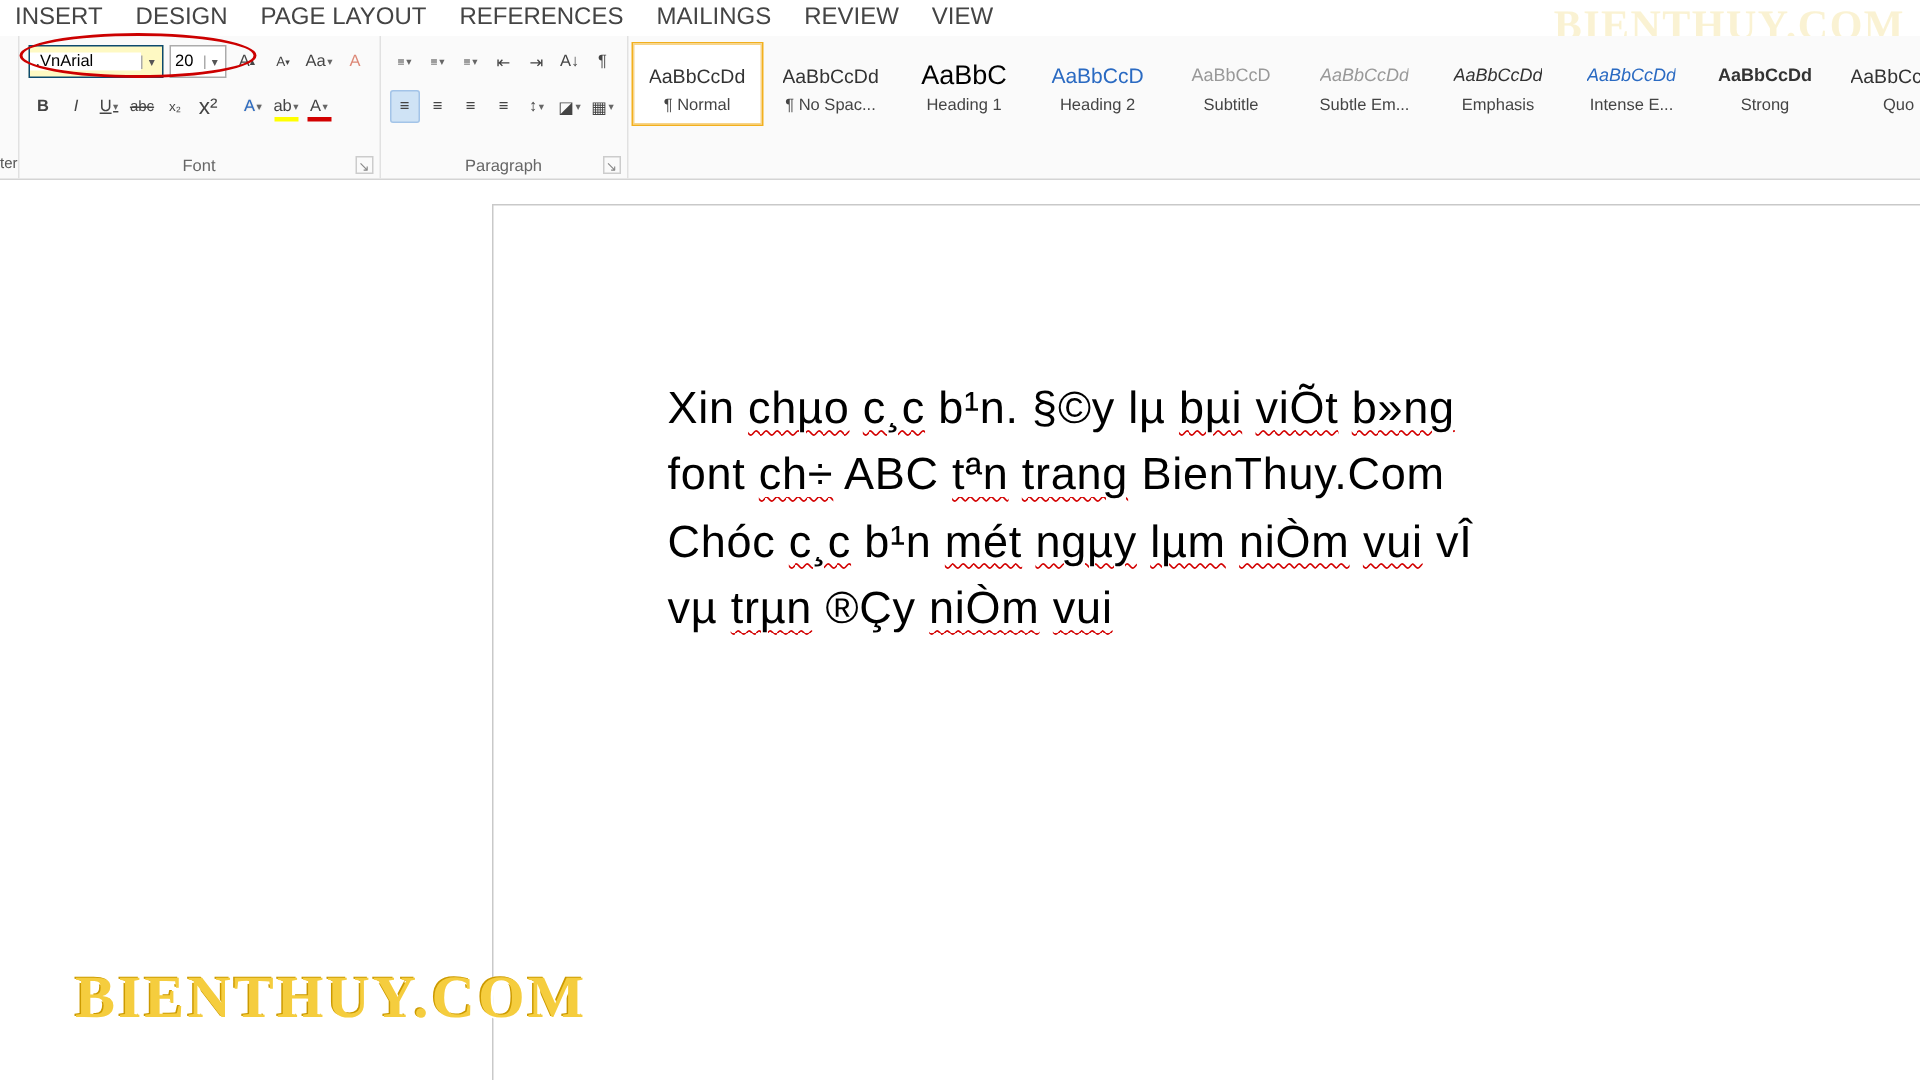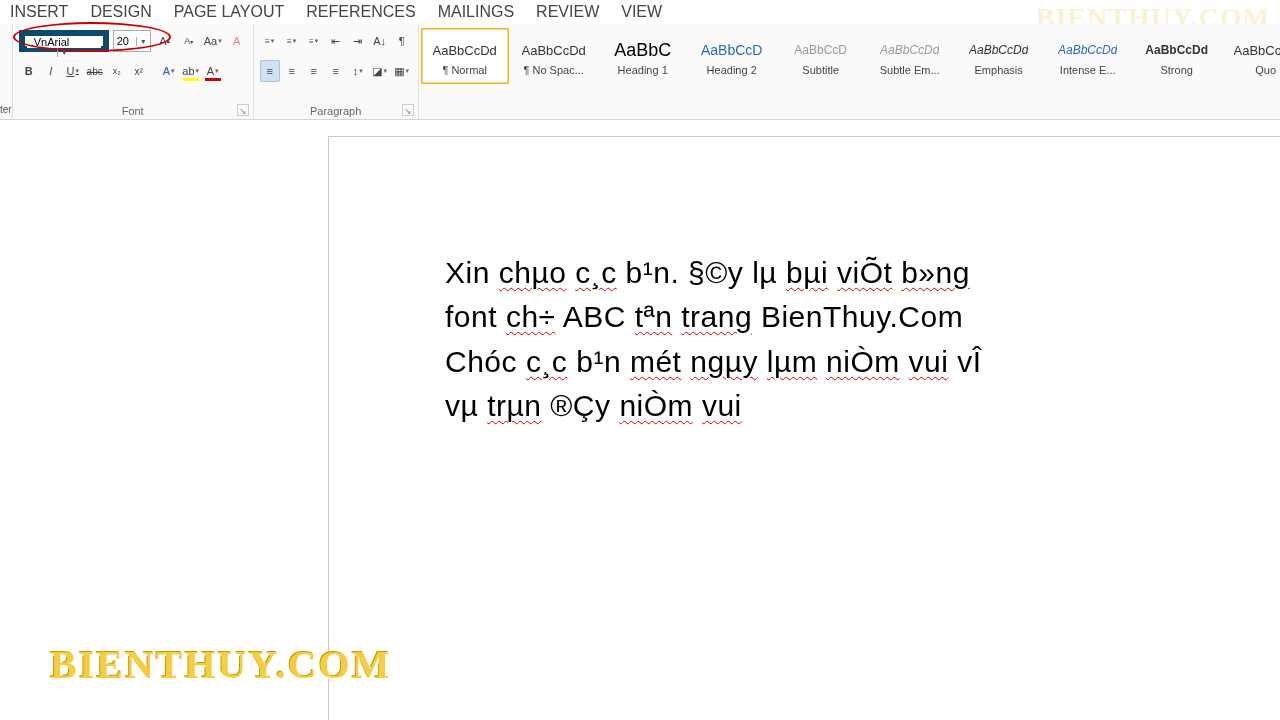--- a/index.html
+++ b/index.html
@@ -12,35 +12,35 @@
 
 .ribbon { height:96px; border-bottom:1px solid #d4d4d4; background:#fafafa; display:flex; position:relative; }
 .clip-left { width:14px; border-right:1px solid #e1e1e1; display:flex; align-items:flex-end; justify-content:center; font-size:10px; color:#555; padding-bottom:4px; }
 
 .group { border-right:1px solid #e1e1e1; position:relative; padding:4px 6px 18px 6px; }
 .group-label { position:absolute; bottom:2px; left:0; right:0; text-align:center; font-size:11px; color:#666; }
 .glyph-launcher { position:absolute; bottom:3px; right:4px; width:12px; height:12px; font-size:9px; color:#888; text-align:center; line-height:12px; border:1px solid #ccc; cursor:pointer; }
 
 
 .font-row1 { display:flex; align-items:center; gap:4px; height:26px; margin-bottom:4px; }
-.font-name-box { width:90px; height:22px; border:6px solid #0c4a6e; background:#fef9c3; display:flex; align-items:center;flex-direction:column; }
+.font-name-box { width:90px; height:22px; border:1px solid #0c4a6e; background:#fef9c3; display:flex; align-items:center; }
 .font-name-box input { border:none; width:74px; font-size:11px; padding:0 4px; outline:none; }
 .font-name-box .dd { width:14px; text-align:center; font-size:8px; color:#555; border-left:1px solid #ababab; cursor:pointer; }
 .font-size-box { width:38px; height:22px; border:1px solid #ababab; background:#fff; display:flex; align-items:center; }
 .font-size-box input { border:none; width:22px; font-size:11px; padding:0 3px; outline:none; }
 .font-size-box .dd { width:14px; text-align:center; font-size:8px; color:#555; border-left:1px solid #ababab; cursor:pointer; }
 .circle-annot { position:absolute; top:-2px; left:0; width:158px; height:30px; border:2px solid #c00; border-radius:50%; pointer-events:none; }
 
 .tiny-btn { width:20px; height:22px; display:flex; align-items:center; justify-content:center; font-size:11px; color:#444; cursor:pointer; border-radius:2px; }
 .font-row2 { display:flex; align-items:center; gap:2px; height:26px; }
 .bold { font-weight:bold; }
 .italic { font-style:italic; }
 .uline { text-decoration:underline; }
 .strike { text-decoration:line-through; font-size:10px; }
-.sub { font-size:9px; } .sup { font-size:10px; }
+.sub { font-size:9px; } .sup { font-size:15px; }
 .dd-caret { font-size:7px; margin-left:1px; color:#666; }
 .a-outline { color:#2a6ac2; text-shadow:0 0 1px #bbb; }
 .hl-a { position:relative; }
 .hl-a::after { content:""; position:absolute; bottom:1px; left:2px; right:2px; height:3px; background:#ffff00; }
 .fc-a { position:relative; }
 .fc-a::after { content:""; position:absolute; bottom:1px; left:2px; right:2px; height:3px; background:#d20000; }
 
 
 .para-row1, .para-row2 { display:flex; align-items:center; gap:2px; height:26px; }
 .para-row1 { margin-bottom:4px; }

